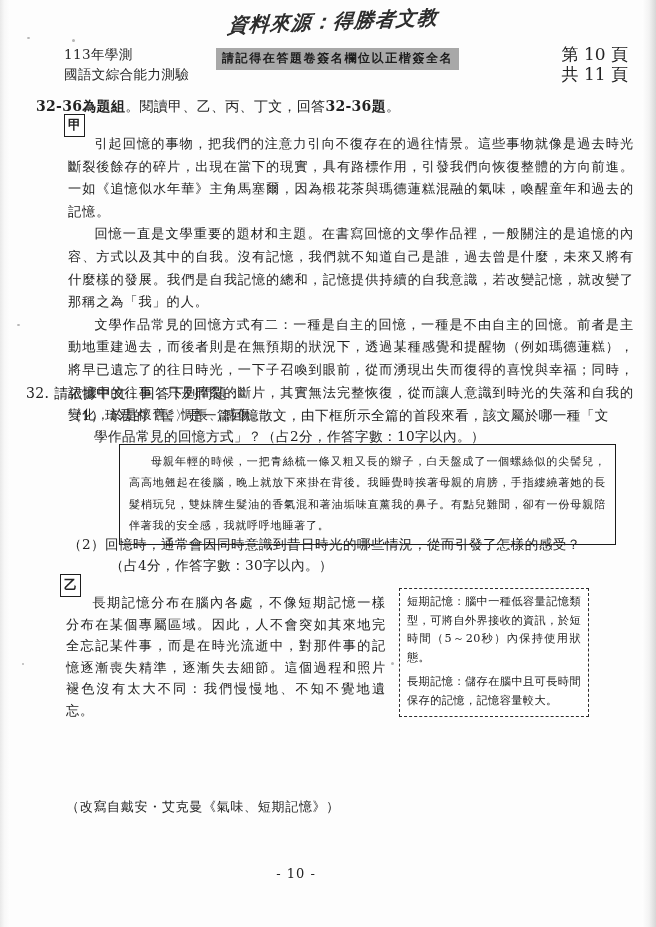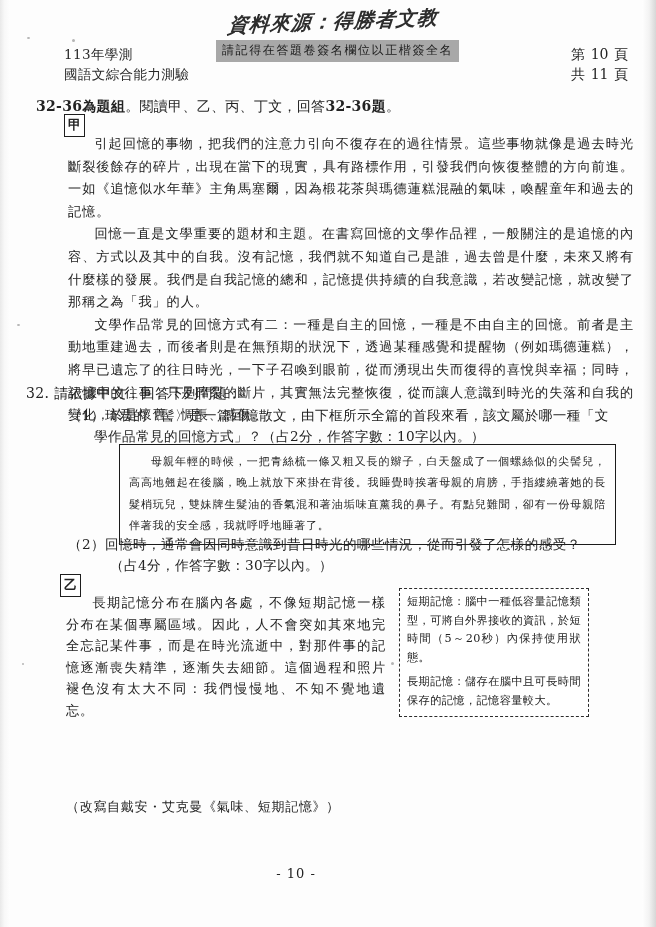--- a/index.html
+++ b/index.html
@@ -67,35 +67,35 @@
     font-size: 13.5px;
     line-height: 20px;
     letter-spacing: .4px;
     color: #2a2a2a;
   }
   .exam-meta div { white-space: nowrap; }
 
   .sign-banner {
     position: absolute;
     left: 216px;
-    top: 40px;
+    top: 48px;
     padding: 2px 6px 3px 6px;
     background: #a8a8a8;
     color: #1b1b1b;
     font-size: 12px;
     letter-spacing: 1.6px;
-    font-weight: normal;
+    font-weight: bold;
     white-space: nowrap;
   }
 
   .page-count {
     position: absolute;
     right: 28px;
     top: 44px;
-    font-size: 14px;
+    font-size: 17px;
     line-height: 20px;
     text-align: left;
     white-space: nowrap;
   }
   .page-count .num { display: inline-block; min-width: 20px; text-align: center; }
 
   
   .group-head {
     position: absolute;
     left: 36px;

